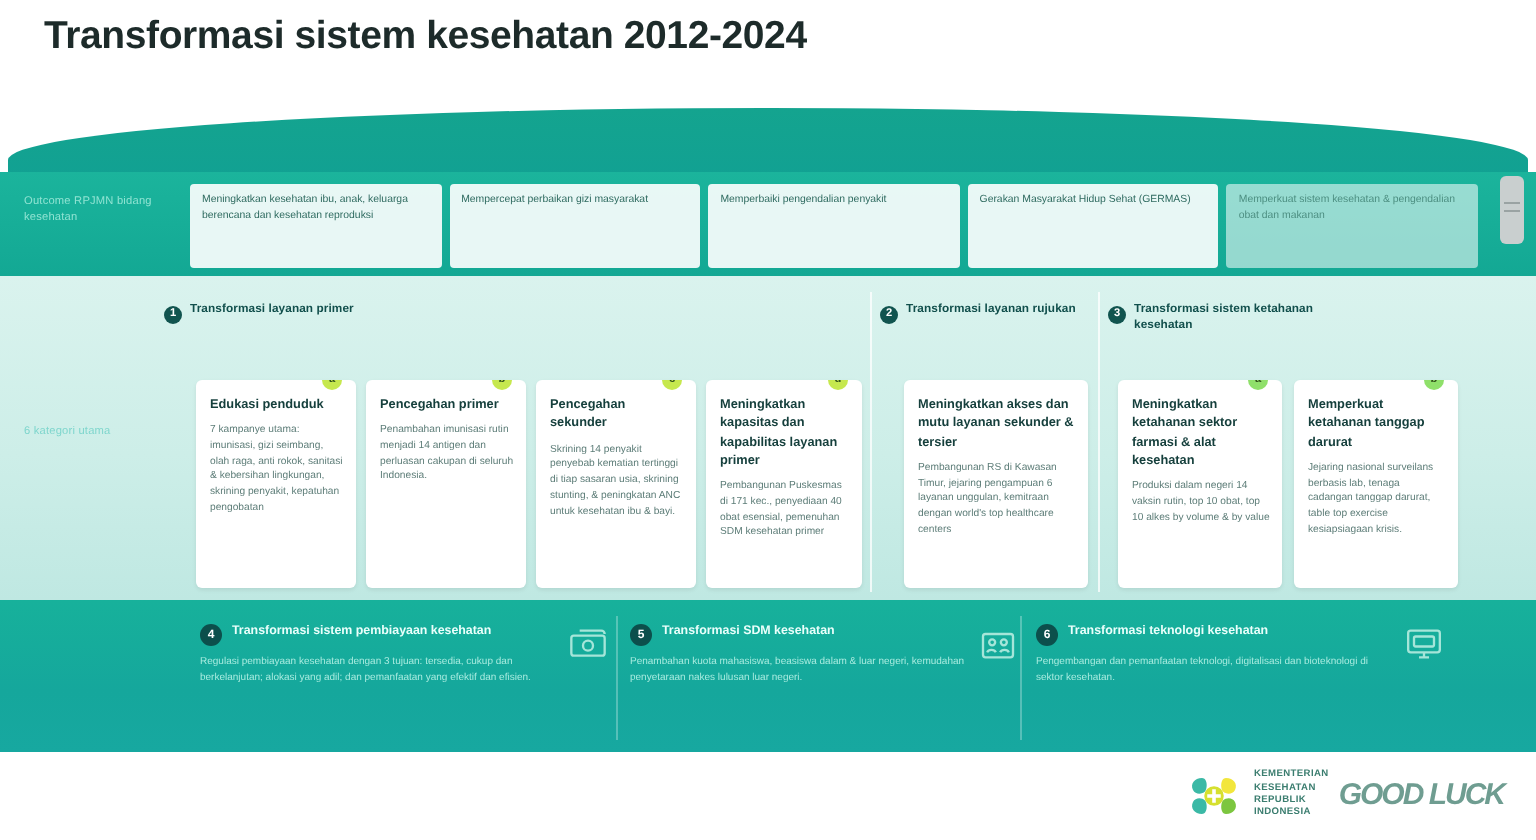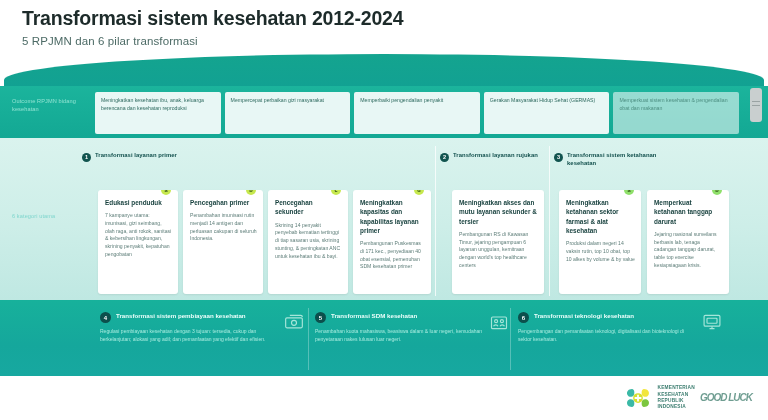--- a/index.html
+++ b/index.html
@@ -155,33 +155,32 @@
 
   
   .footer { position: absolute; right: 16px; bottom: 8px; display: flex;
             align-items: center; gap: 5px; }
   .kemkes-mark { width: 30px; height: 28px; flex: none; }
   .kemkes-text {
     font-size: 4.8px; font-weight: bold; color: #3b7d6f;
     line-height: 1.35; letter-spacing: .2px;
   }
   .goodluck {
-    font-size: 10px; font-weight: bold; color: #3f7d6d;
+    font-size: 15px; font-weight: bold; color: #3f7d6d;
     font-style: italic; letter-spacing: -1px; line-height: .85;
     opacity: .75;
   }
 </style>
 </head>
 <body>
 
 <div id="stage">
 
   <div class="hdr">
     <div class="hdr-title">Transformasi sistem kesehatan 2012-2024</div>
-    <div class="hdr-sub">5 RPJMN dan 6 pilar transformasi</div>
   </div>
 
   <div class="roof-wrap">
     <div class="roof"></div>
 
   </div>
 
   <div class="band-outcome"></div>
   <div class="side-label outcome">Outcome RPJMN bidang kesehatan</div>
 

